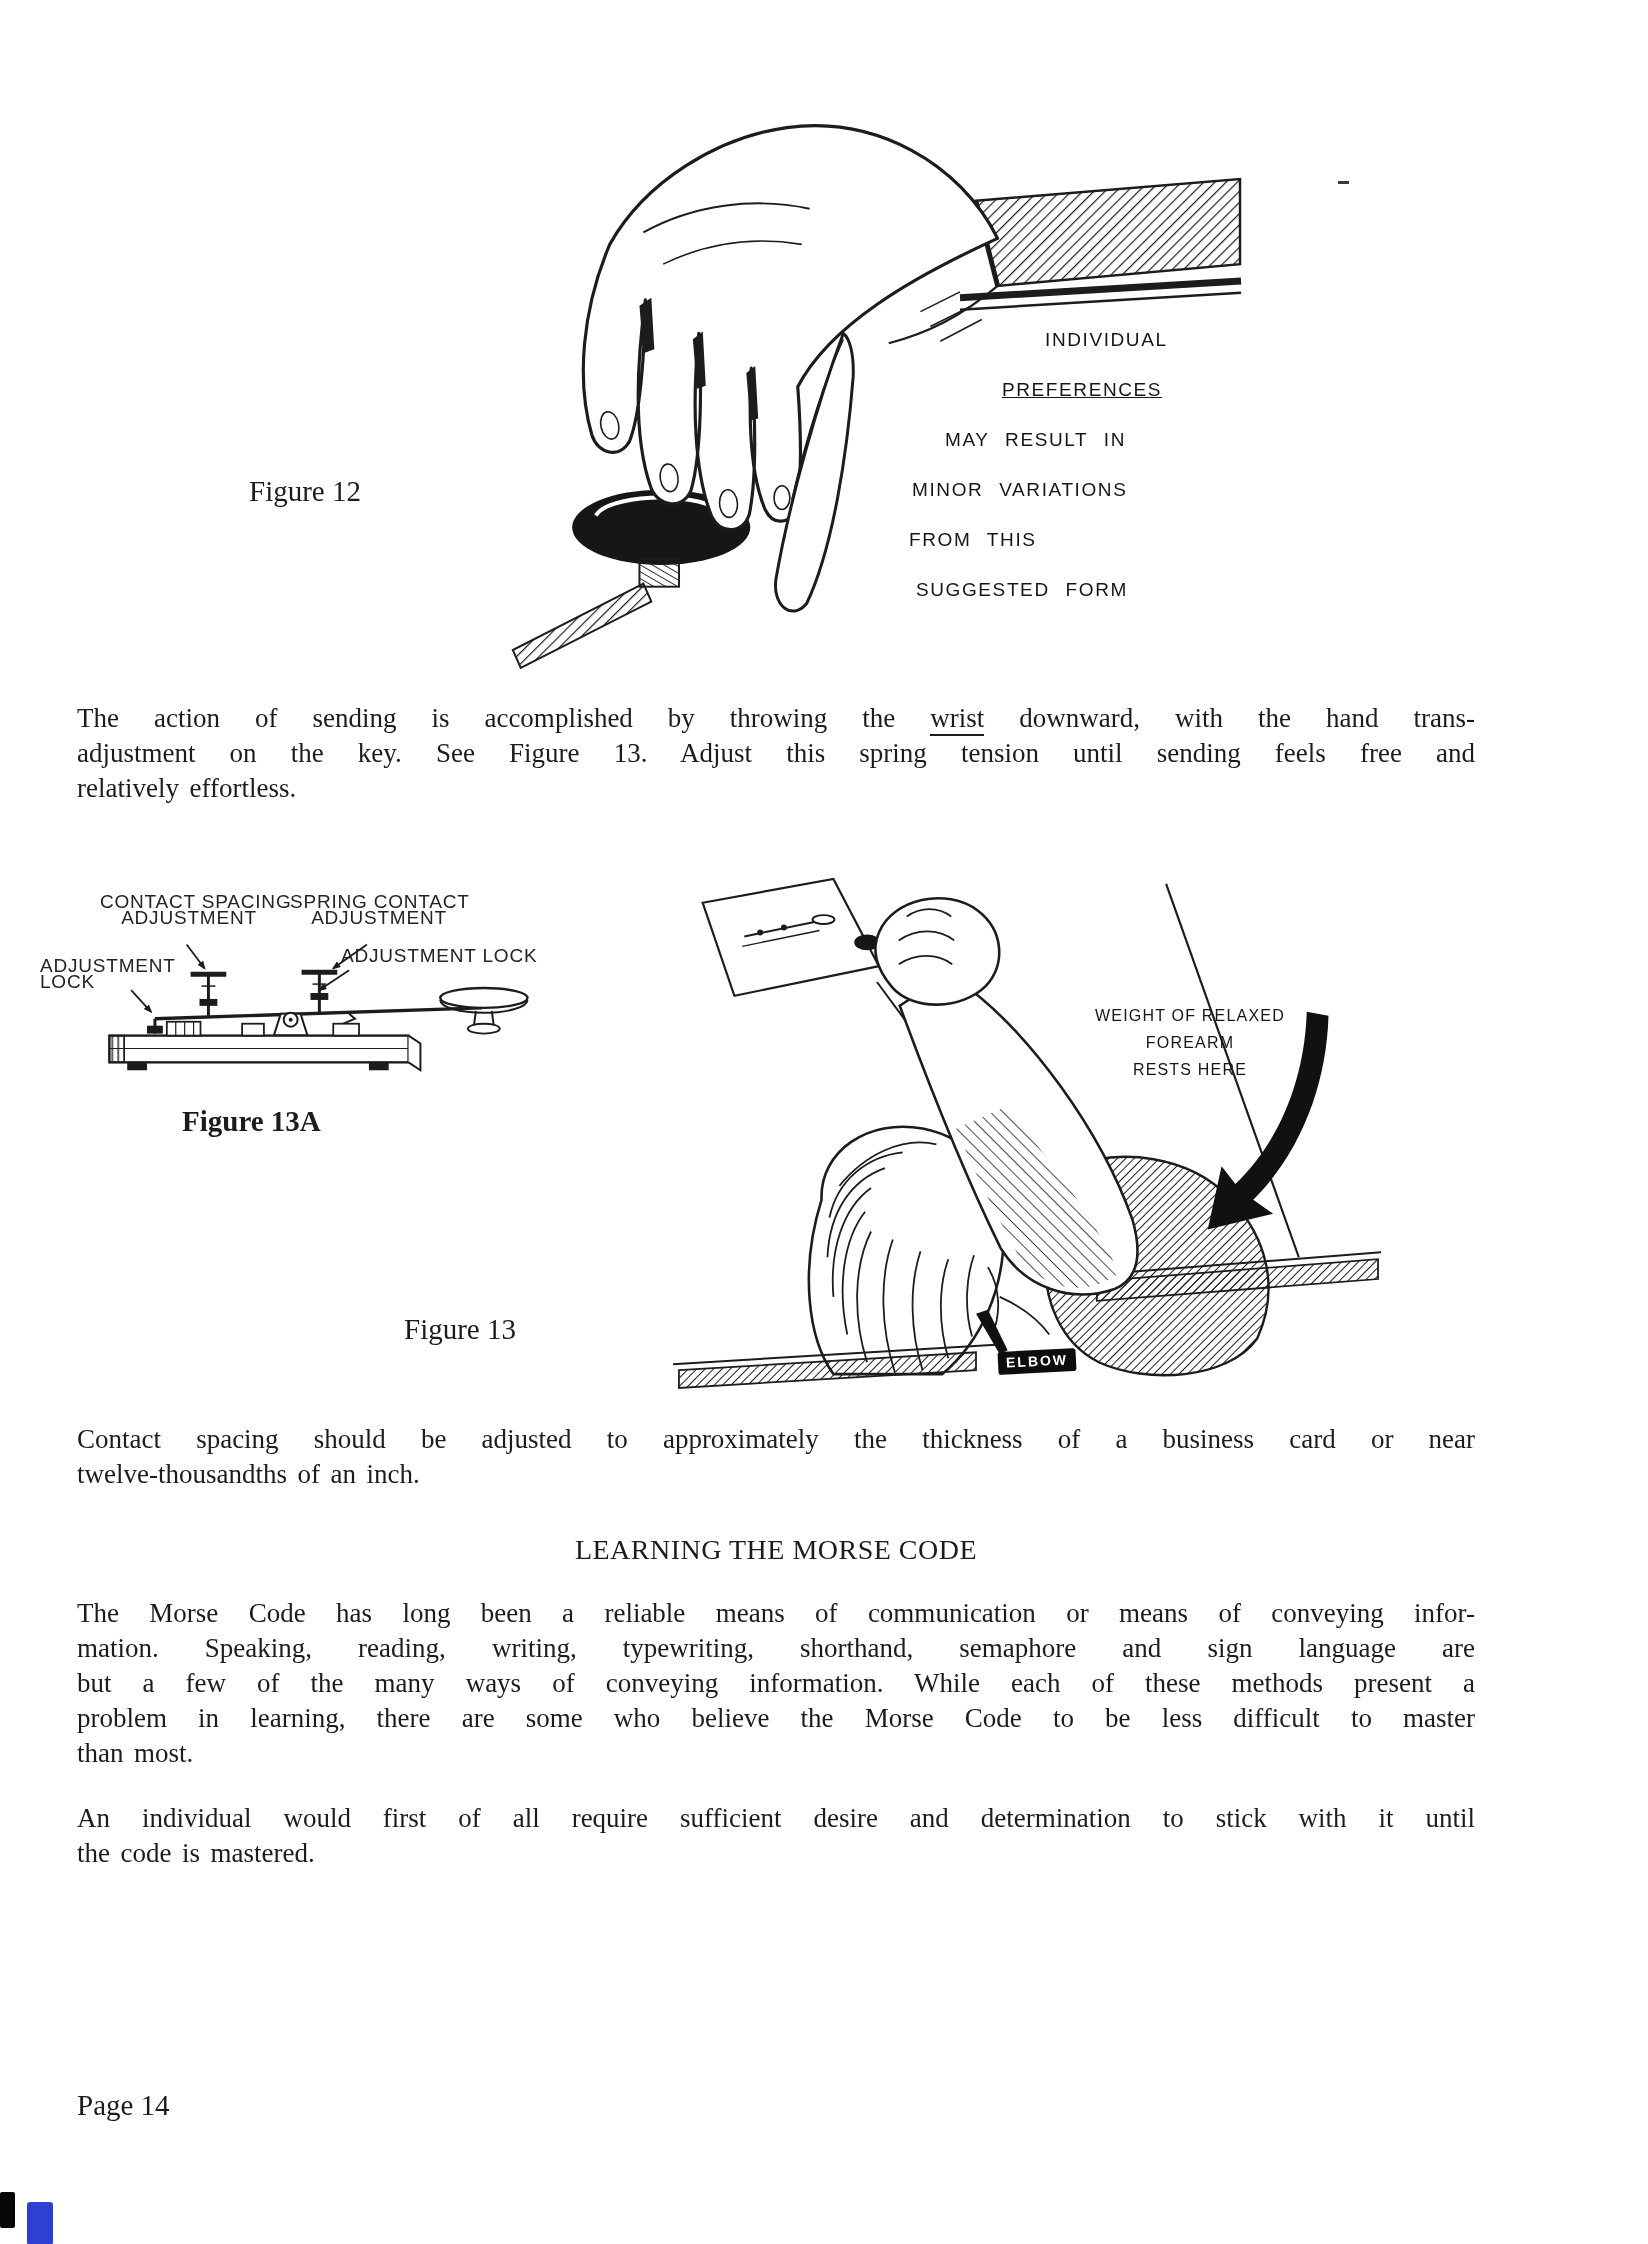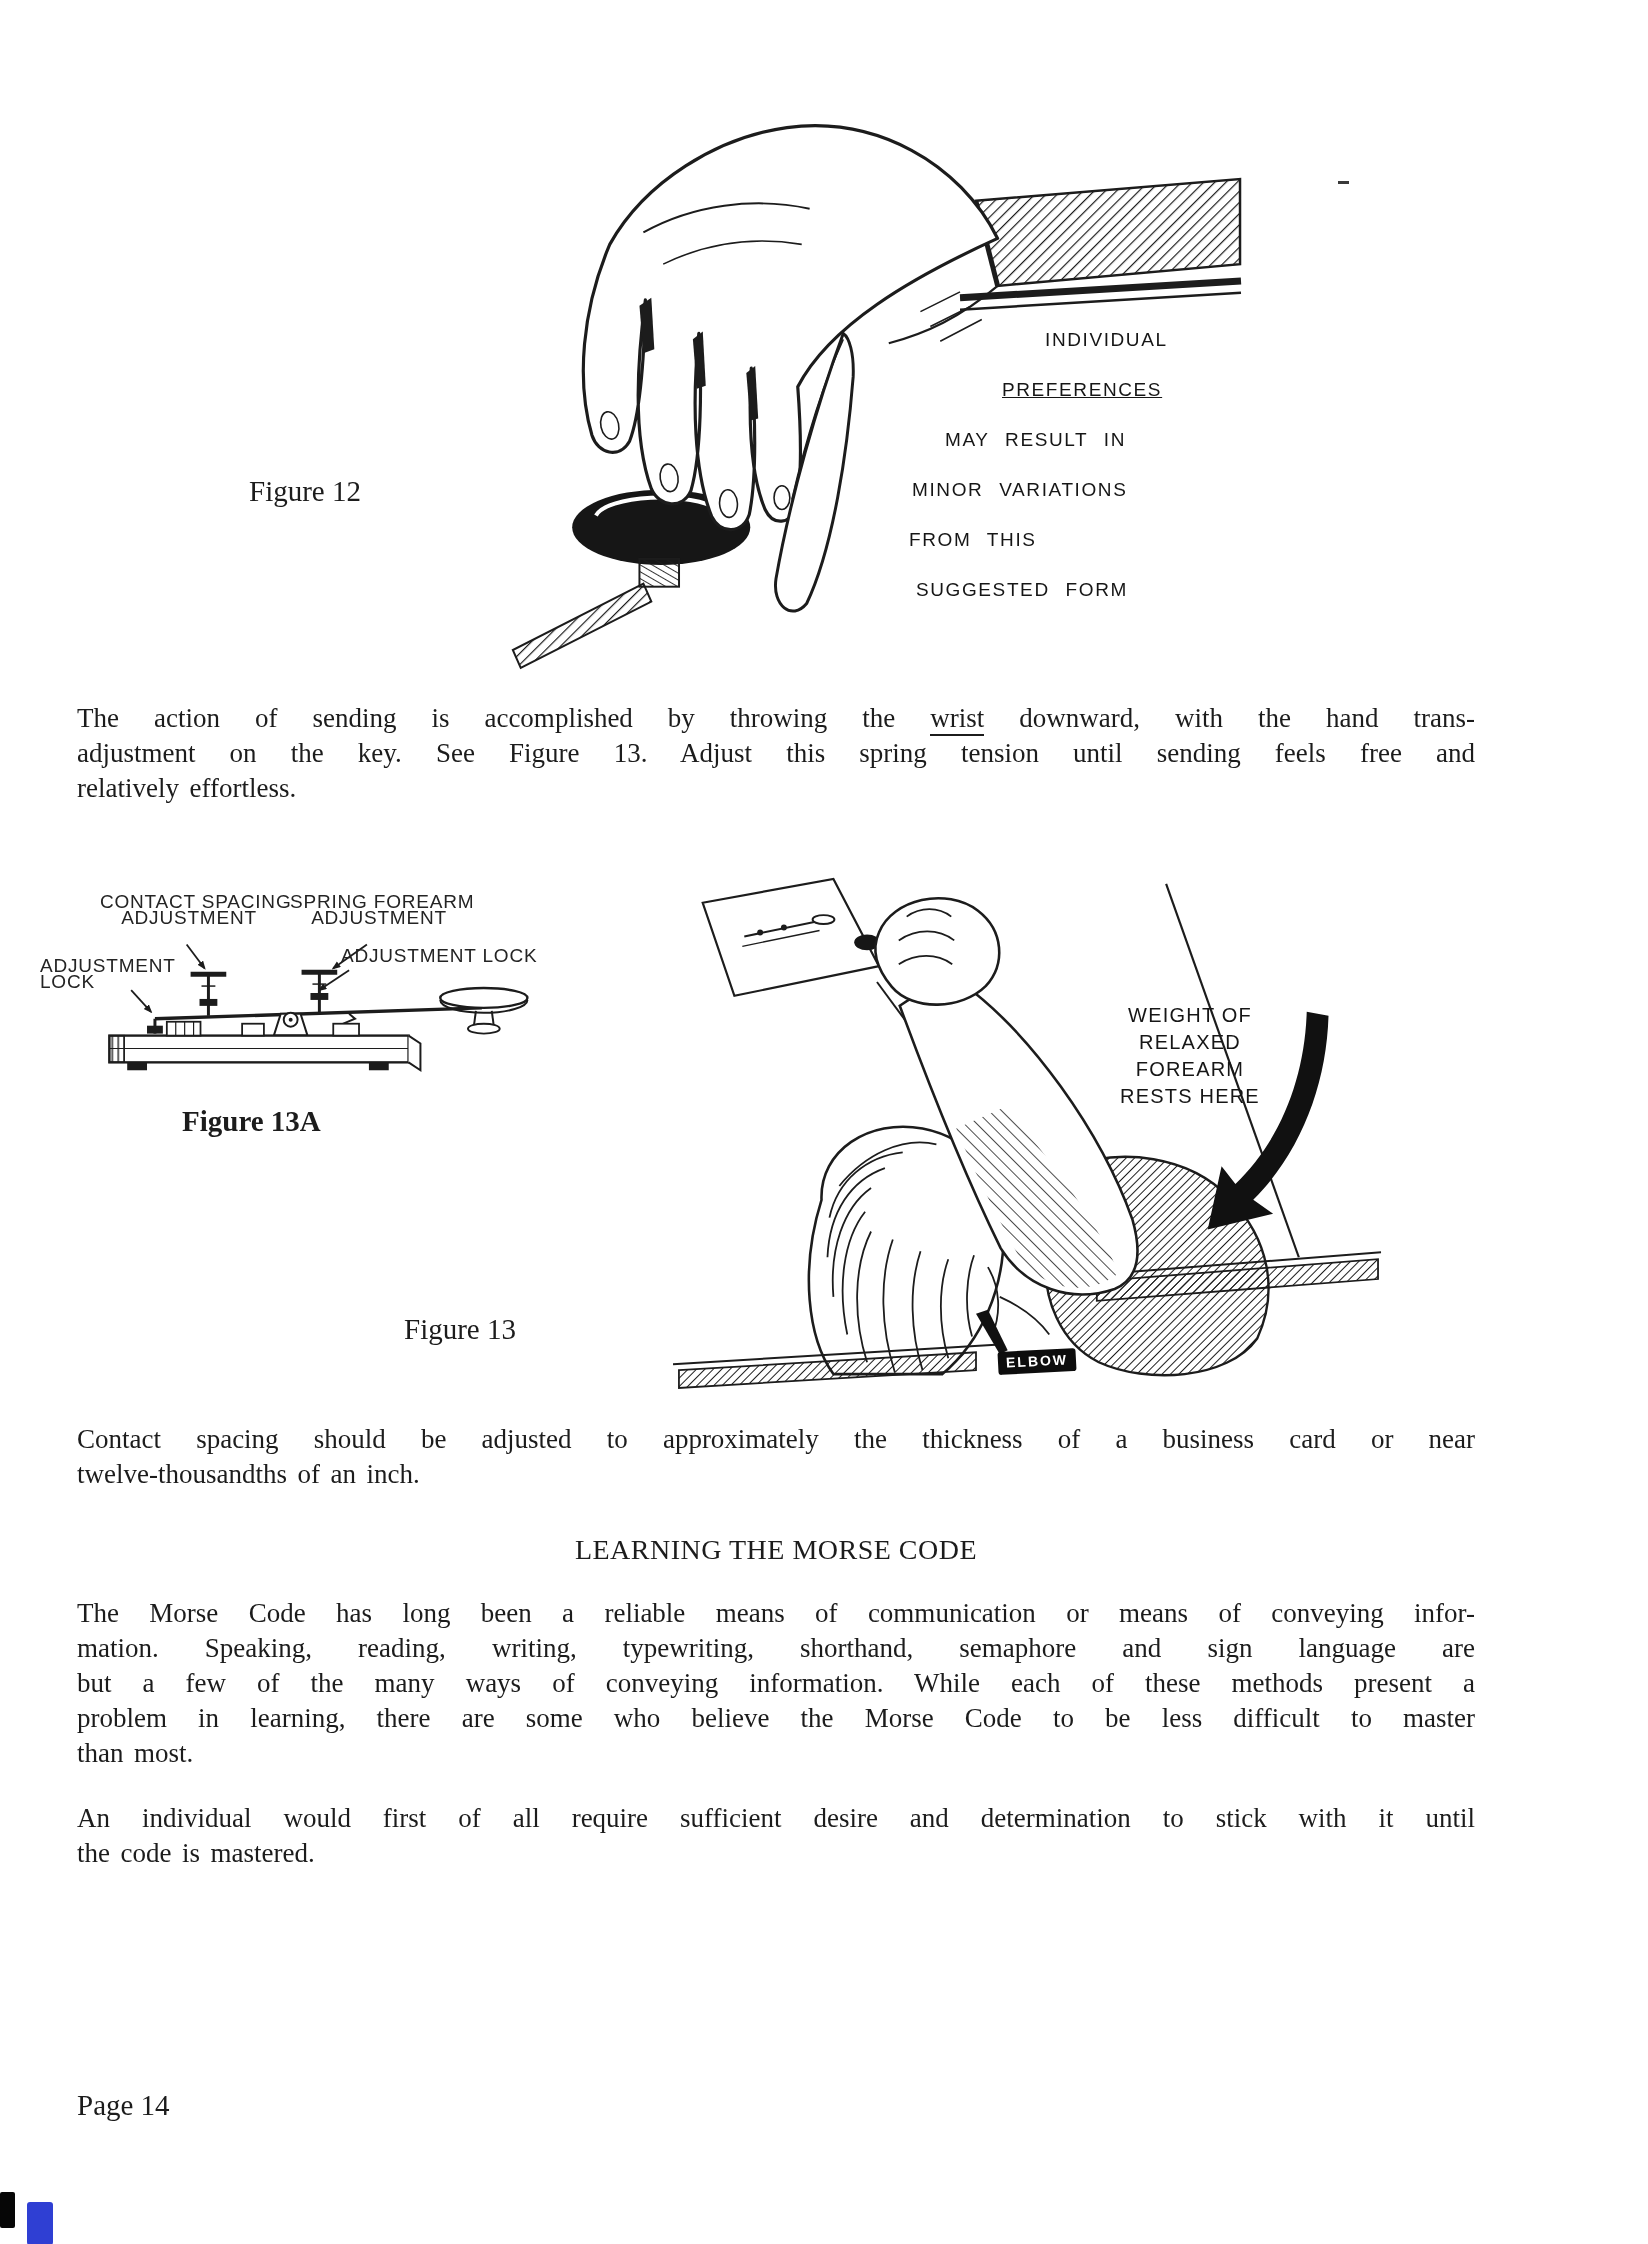--- a/index.html
+++ b/index.html
@@ -26,21 +26,21 @@
   
   .hand-sans { font-family:"Liberation Sans", sans-serif; }
   .ann-block { position:absolute; }
   .ann-line { font-size:19px; letter-spacing:1.6px; word-spacing:9px; line-height:50px; white-space:nowrap; color:#161616; }
 
   .keylabel { position:absolute; font-family:"Liberation Sans", sans-serif; font-size:19px;
               letter-spacing:0.8px; line-height:16.3px; color:#242424; text-align:center; white-space:nowrap; }
   .keylabel.left { text-align:left; }
 
   .weight-label { position:absolute; width:222px; font-family:"Liberation Sans", sans-serif;
-                  font-size:20px; letter-spacing:1.2px; line-height:27px; text-align:center; color:#161616; }
+                  font-size:16px; letter-spacing:1.2px; line-height:27px; text-align:center; color:#161616; }
   .elbow-tag { position:absolute; background:#0d0d0d; color:#ffffff;
                font-family:"Liberation Sans", sans-serif; font-size:14px; font-weight:700;
                letter-spacing:2px; padding:3px 8px 4px 8px; transform:rotate(-3deg); border-radius:3px; }
 
   .artifact-black { position:absolute; left:0; top:2192px; width:15px; height:36px; background:#060606; border-radius:2px; }
   .artifact-blue  { position:absolute; left:27px; top:2202px; width:26px; height:43px; background:#2f3fd3; border-radius:3px; }
   .artifact-dash  { position:absolute; left:1338px; top:181px; width:11px; height:3px; background:#3a3a3a; }
 </style>
 </head>
 <body>
@@ -173,21 +173,21 @@
       <rect x="88" y="177" width="20" height="8" fill="#1c1c1c"></rect>
       <rect x="332" y="177" width="20" height="8" fill="#1c1c1c"></rect>
     </g>
   </svg>
 
   <div class="keylabel" style="left:100px; top:894px; width:178px;">
     <div>CONTACT SPACING</div>
     <div>ADJUSTMENT</div>
   </div>
   <div class="keylabel" style="left:290px; top:894px; width:178px;">
-    <div>SPRING FOREARM</div>
+    <div>SPRING CONTACT</div>
     <div>ADJUSTMENT</div>
   </div>
   <div class="keylabel left" style="left:40px; top:958px; width:119px;">
     <div>ADJUSTMENT</div>
     <div>LOCK</div>
   </div>
   <div class="keylabel left" style="left:341px; top:948px;">
     <div>ADJUSTMENT   LOCK</div>
   </div>
 

